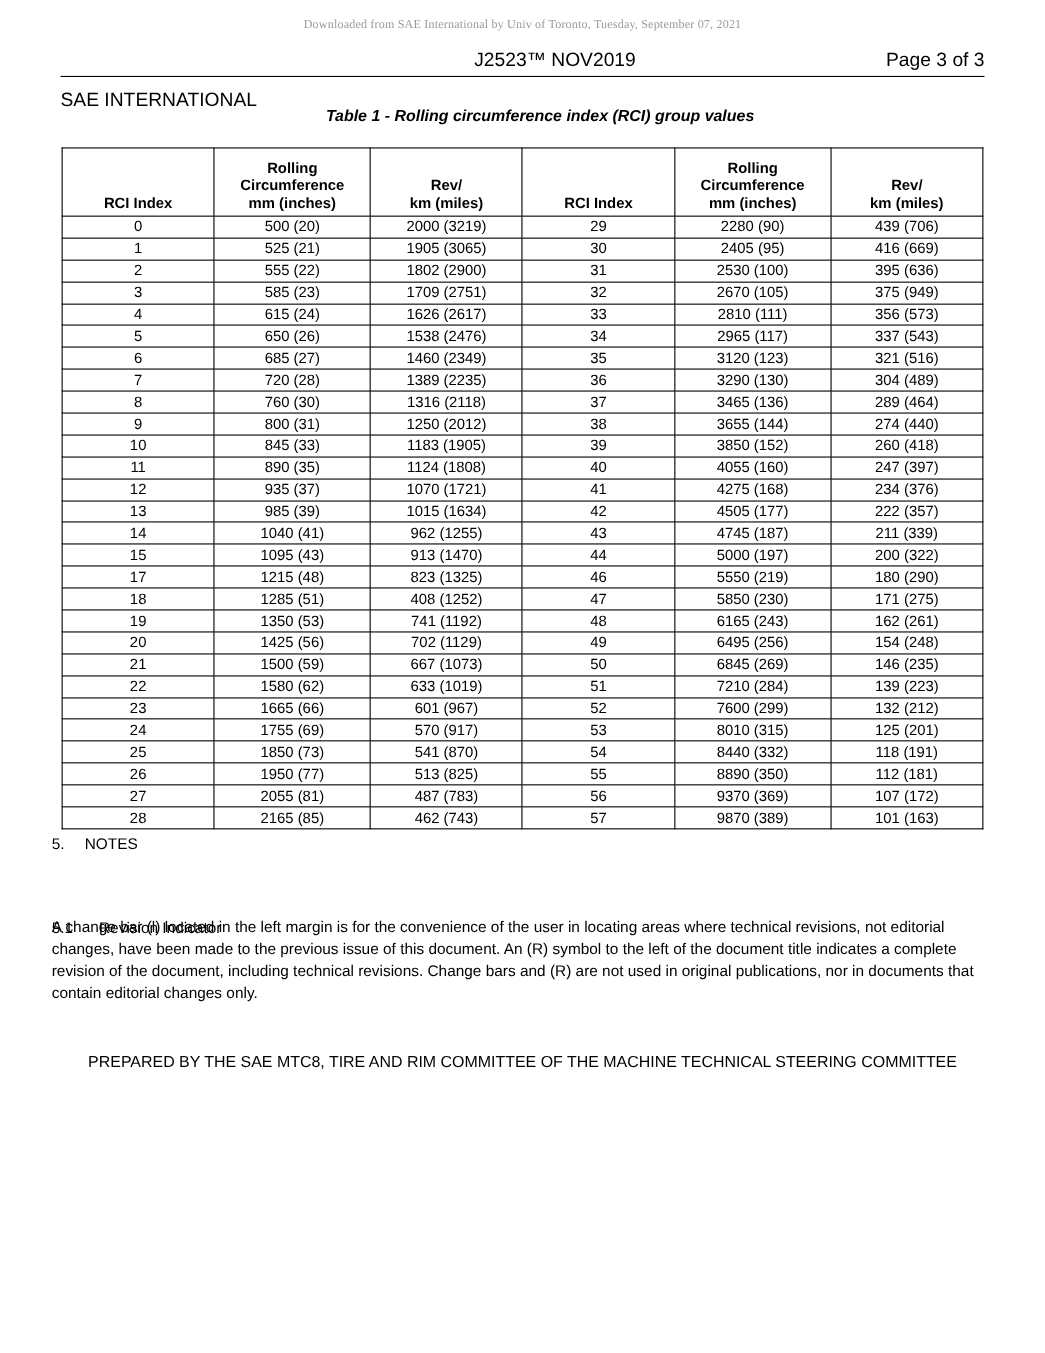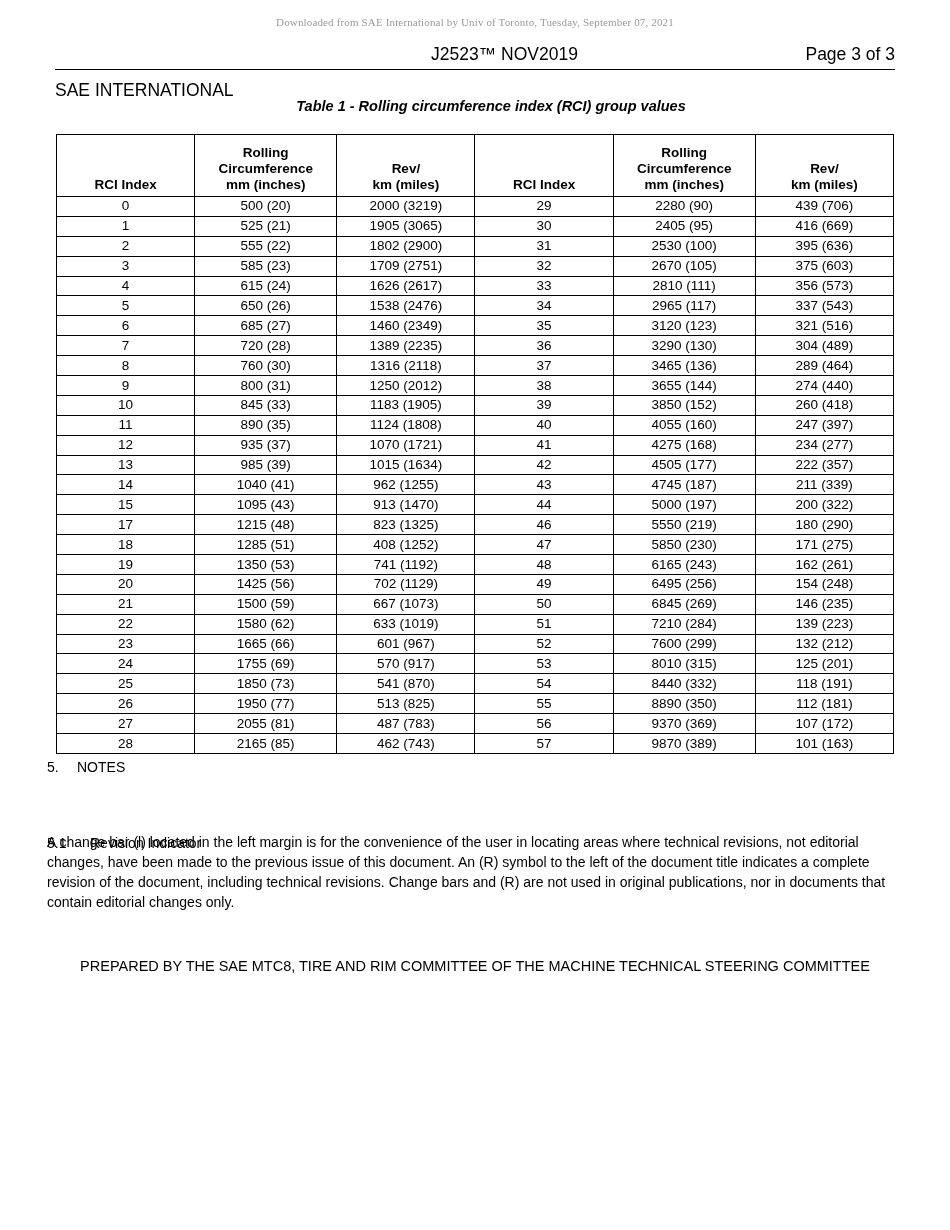--- a/index.html
+++ b/index.html
@@ -223,21 +223,21 @@
             <td class="sep-left">31</td>
             <td>2530 (100)</td>
             <td>395 (636)</td>
           </tr>
           <tr>
             <td>3</td>
             <td>585 (23)</td>
             <td>1709 (2751)</td>
             <td class="sep-left">32</td>
             <td>2670 (105)</td>
-            <td>375 (603)</td>
+            <td>375 (949)</td>
           </tr>
           <tr>
             <td>4</td>
             <td>615 (24)</td>
             <td>1626 (2617)</td>
             <td class="sep-left">33</td>
             <td>2810 (111)</td>
             <td>356 (573)</td>
           </tr>
           <tr>
@@ -295,21 +295,21 @@
             <td class="sep-left">40</td>
             <td>4055 (160)</td>
             <td>247 (397)</td>
           </tr>
           <tr>
             <td>12</td>
             <td>935 (37)</td>
             <td>1070 (1721)</td>
             <td class="sep-left">41</td>
             <td>4275 (168)</td>
-            <td>234 (277)</td>
+            <td>234 (376)</td>
           </tr>
           <tr>
             <td>13</td>
             <td>985 (39)</td>
             <td>1015 (1634)</td>
             <td class="sep-left">42</td>
             <td>4505 (177)</td>
             <td>222 (357)</td>
           </tr>
           <tr>

